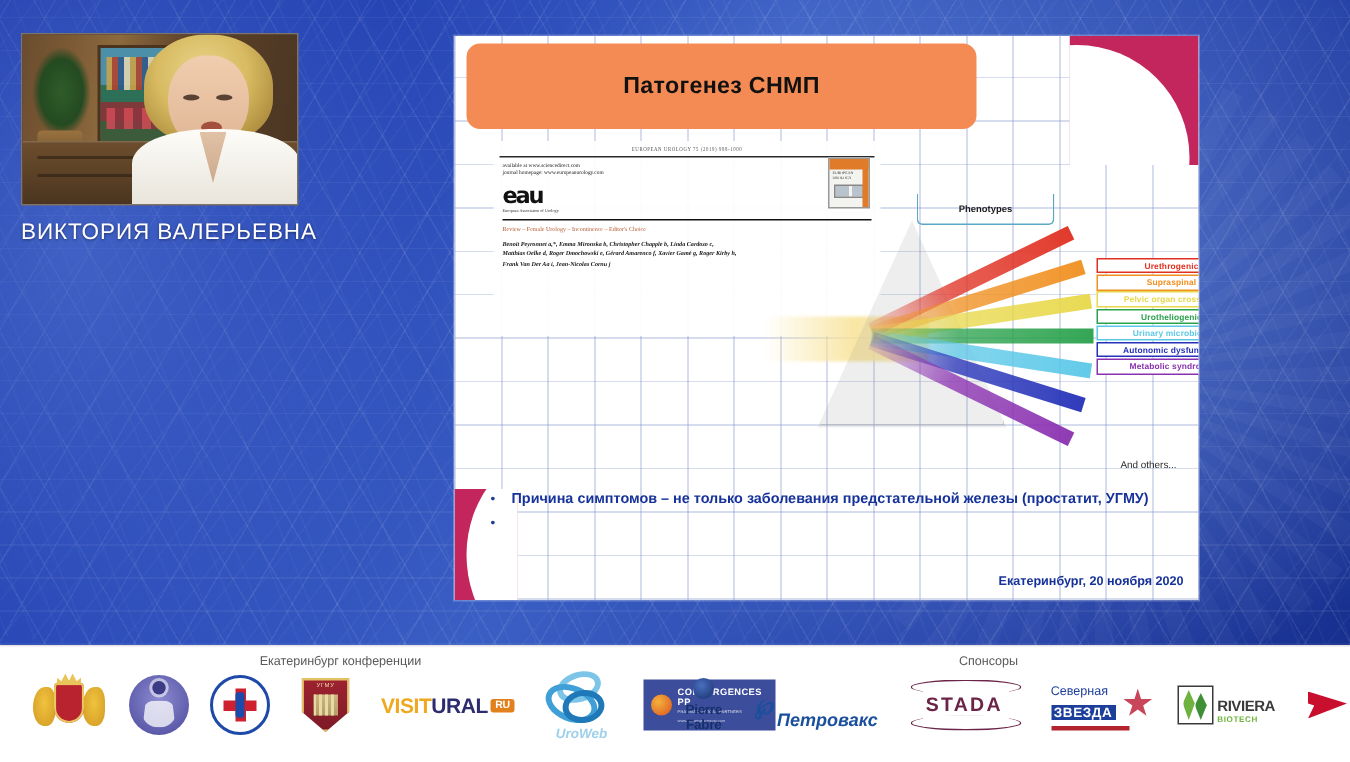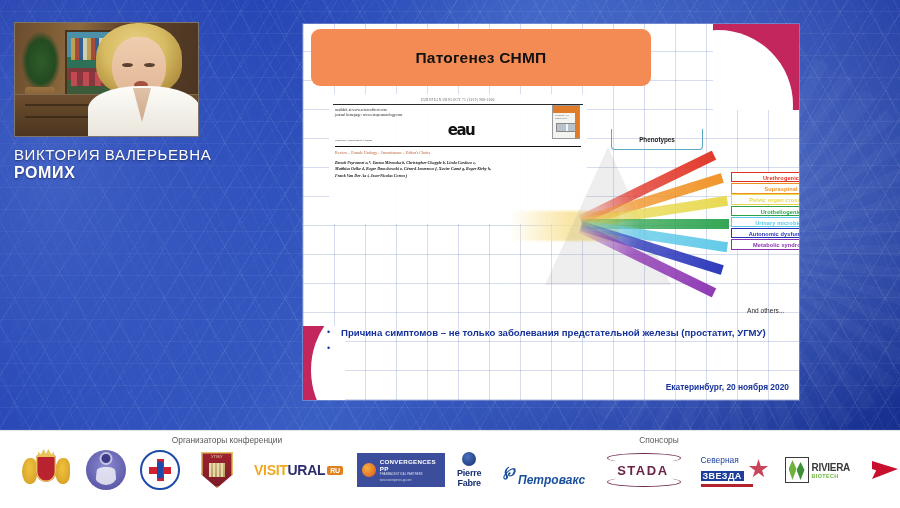--- a/index.html
+++ b/index.html
@@ -188,21 +188,21 @@
   }
   .pp-cite {
     text-align:center; font-size:3.2px; letter-spacing:.4px; color:#555;
     padding-top:3px; transform:scaleY(1.25);
   }
   .pp-rule { height:1px; background:#2a2a2a; margin:3px 4px 0 4px; }
   .pp-links { font-size:3.6px; color:#222; padding:3px 0 0 6px; line-height:1.5; }
   .pp-eau { position:relative; padding:4px 0 0 6px; }
   .pp-eau .glyph {
     font-family:"DejaVu Sans", sans-serif; font-weight:bold; font-size:15px;
-    letter-spacing:-1.5px; color:#111; line-height:1;text-align:center;
+    letter-spacing:-1.5px; color:#111; line-height:1;
   }
   .pp-eau .sub { font-size:2.8px; color:#333; margin-top:1px; }
   .pp-cover {
     position:absolute; right:7px; top:11px; width:28px; height:34px;
     background:#f3f3ef; border:1px solid #999;
   }
   .pp-cover .band { height:7px; background:#e07b2a; }
   .pp-cover .ctxt { font-size:2.6px; color:#333; padding:1px 1px 0 2px; line-height:1.3; }
   .pp-cover .imgs {
     margin:2px auto 0; width:20px; height:9px;
@@ -425,21 +425,21 @@
     font-size:9px; font-weight:bold; color:#fff; background:#1d3f9c;
     display:inline-block; padding:0 2px; letter-spacing:.4px;
   }
   .lg-star .l3{ height:3px; background:#b3232e; width:52px; margin-top:1px; }
   .lg-star .burst{
     position:absolute; right:-6px; top:4px; width:20px; height:20px;
     background:#c9455a;
     clip-path:polygon(50% 0,61% 35%,98% 35%,68% 57%,79% 91%,50% 70%,21% 91%,32% 57%,2% 35%,39% 35%);
   }
 
-  .lg-riviera { display:flex; align-items:center; gap:3px; }
+  .lg-riviera { display:flex; align-items:flex-end; gap:3px; }
   .lg-riviera .leafbox{
     width:24px; height:26px; border:1.6px solid #3a3a3a; position:relative;
   }
   .lg-riviera .leafbox:before{
     content:""; position:absolute; left:3px; top:2px; width:8px; height:20px;
     background:#6fb33e; clip-path:polygon(50% 0,100% 45%,50% 100%,0 45%);
   }
   .lg-riviera .leafbox:after{
     content:""; position:absolute; right:3px; top:4px; width:8px; height:18px;
     background:#3f8f35; clip-path:polygon(50% 0,100% 45%,50% 100%,0 45%);
@@ -473,21 +473,20 @@
         <div class="cam-eye l"></div>
         <div class="cam-eye r"></div>
         <div class="cam-mouth"></div>
       </div>
       <div class="cam-body"></div>
     </div>
   </div>
 
   <div class="nameplate">
     <div class="n1">ВИКТОРИЯ ВАЛЕРЬЕВНА</div>
-    <div class="n2">РОМИХ</div>
   </div>
 
   <div class="slide">
     <div class="slide-grid"></div>
     <div class="corner-tr"></div>
     <div class="corner-bl"></div>
 
     <div class="title-banner">
       <span>Патогенез СНМП</span>
     </div>
@@ -556,21 +555,21 @@
         </div>
       </div>
 
     <div class="slide-footer">Екатеринбург, 20 ноября 2020</div>
   </div>
 </div>
 
 <div class="footerbar">
 
   <div class="fgroup" style="left:12px; width:430px;">
-    <div class="cap">Организаторы конференции</div>
+    <div class="cap">Екатеринбург конференции</div>
     <div class="logos" style="justify-content:flex-start; gap:14px; padding-left:8px;">
 
       <div class="logo">
         <div class="lg-coat">
           <div class="bear-l"></div>
           <div class="bear-r"></div>
           <div class="shield"></div>
           <div class="crown"></div>
         </div>
       </div>
@@ -591,20 +590,28 @@
       </div>
 
       <div class="logo">
         <div class="lg-visitural">
           <span class="v">VISIT</span>
             <span class="s">URAL</span>
             <span class="ru">RU</span>
         </div>
       </div>
 
+      <div class="logo">
+        <div class="lg-urow">
+          <div class="r1"></div>
+          <div class="r2"></div>
+          <div class="r3"></div>
+          <div class="nm">UroWeb</div>
+        </div>
+      </div>
 
       <div class="logo">
         <div class="lg-conv">
           <div class="ball"></div>
           <div class="ctext">
             <div class="c1">CONVERGENCES PP</div>
             <div class="c2">PHARMACEUTICAL PARTNERS</div>
             <div class="c3">www.convergences-pp.com</div>
           </div>
         </div>

